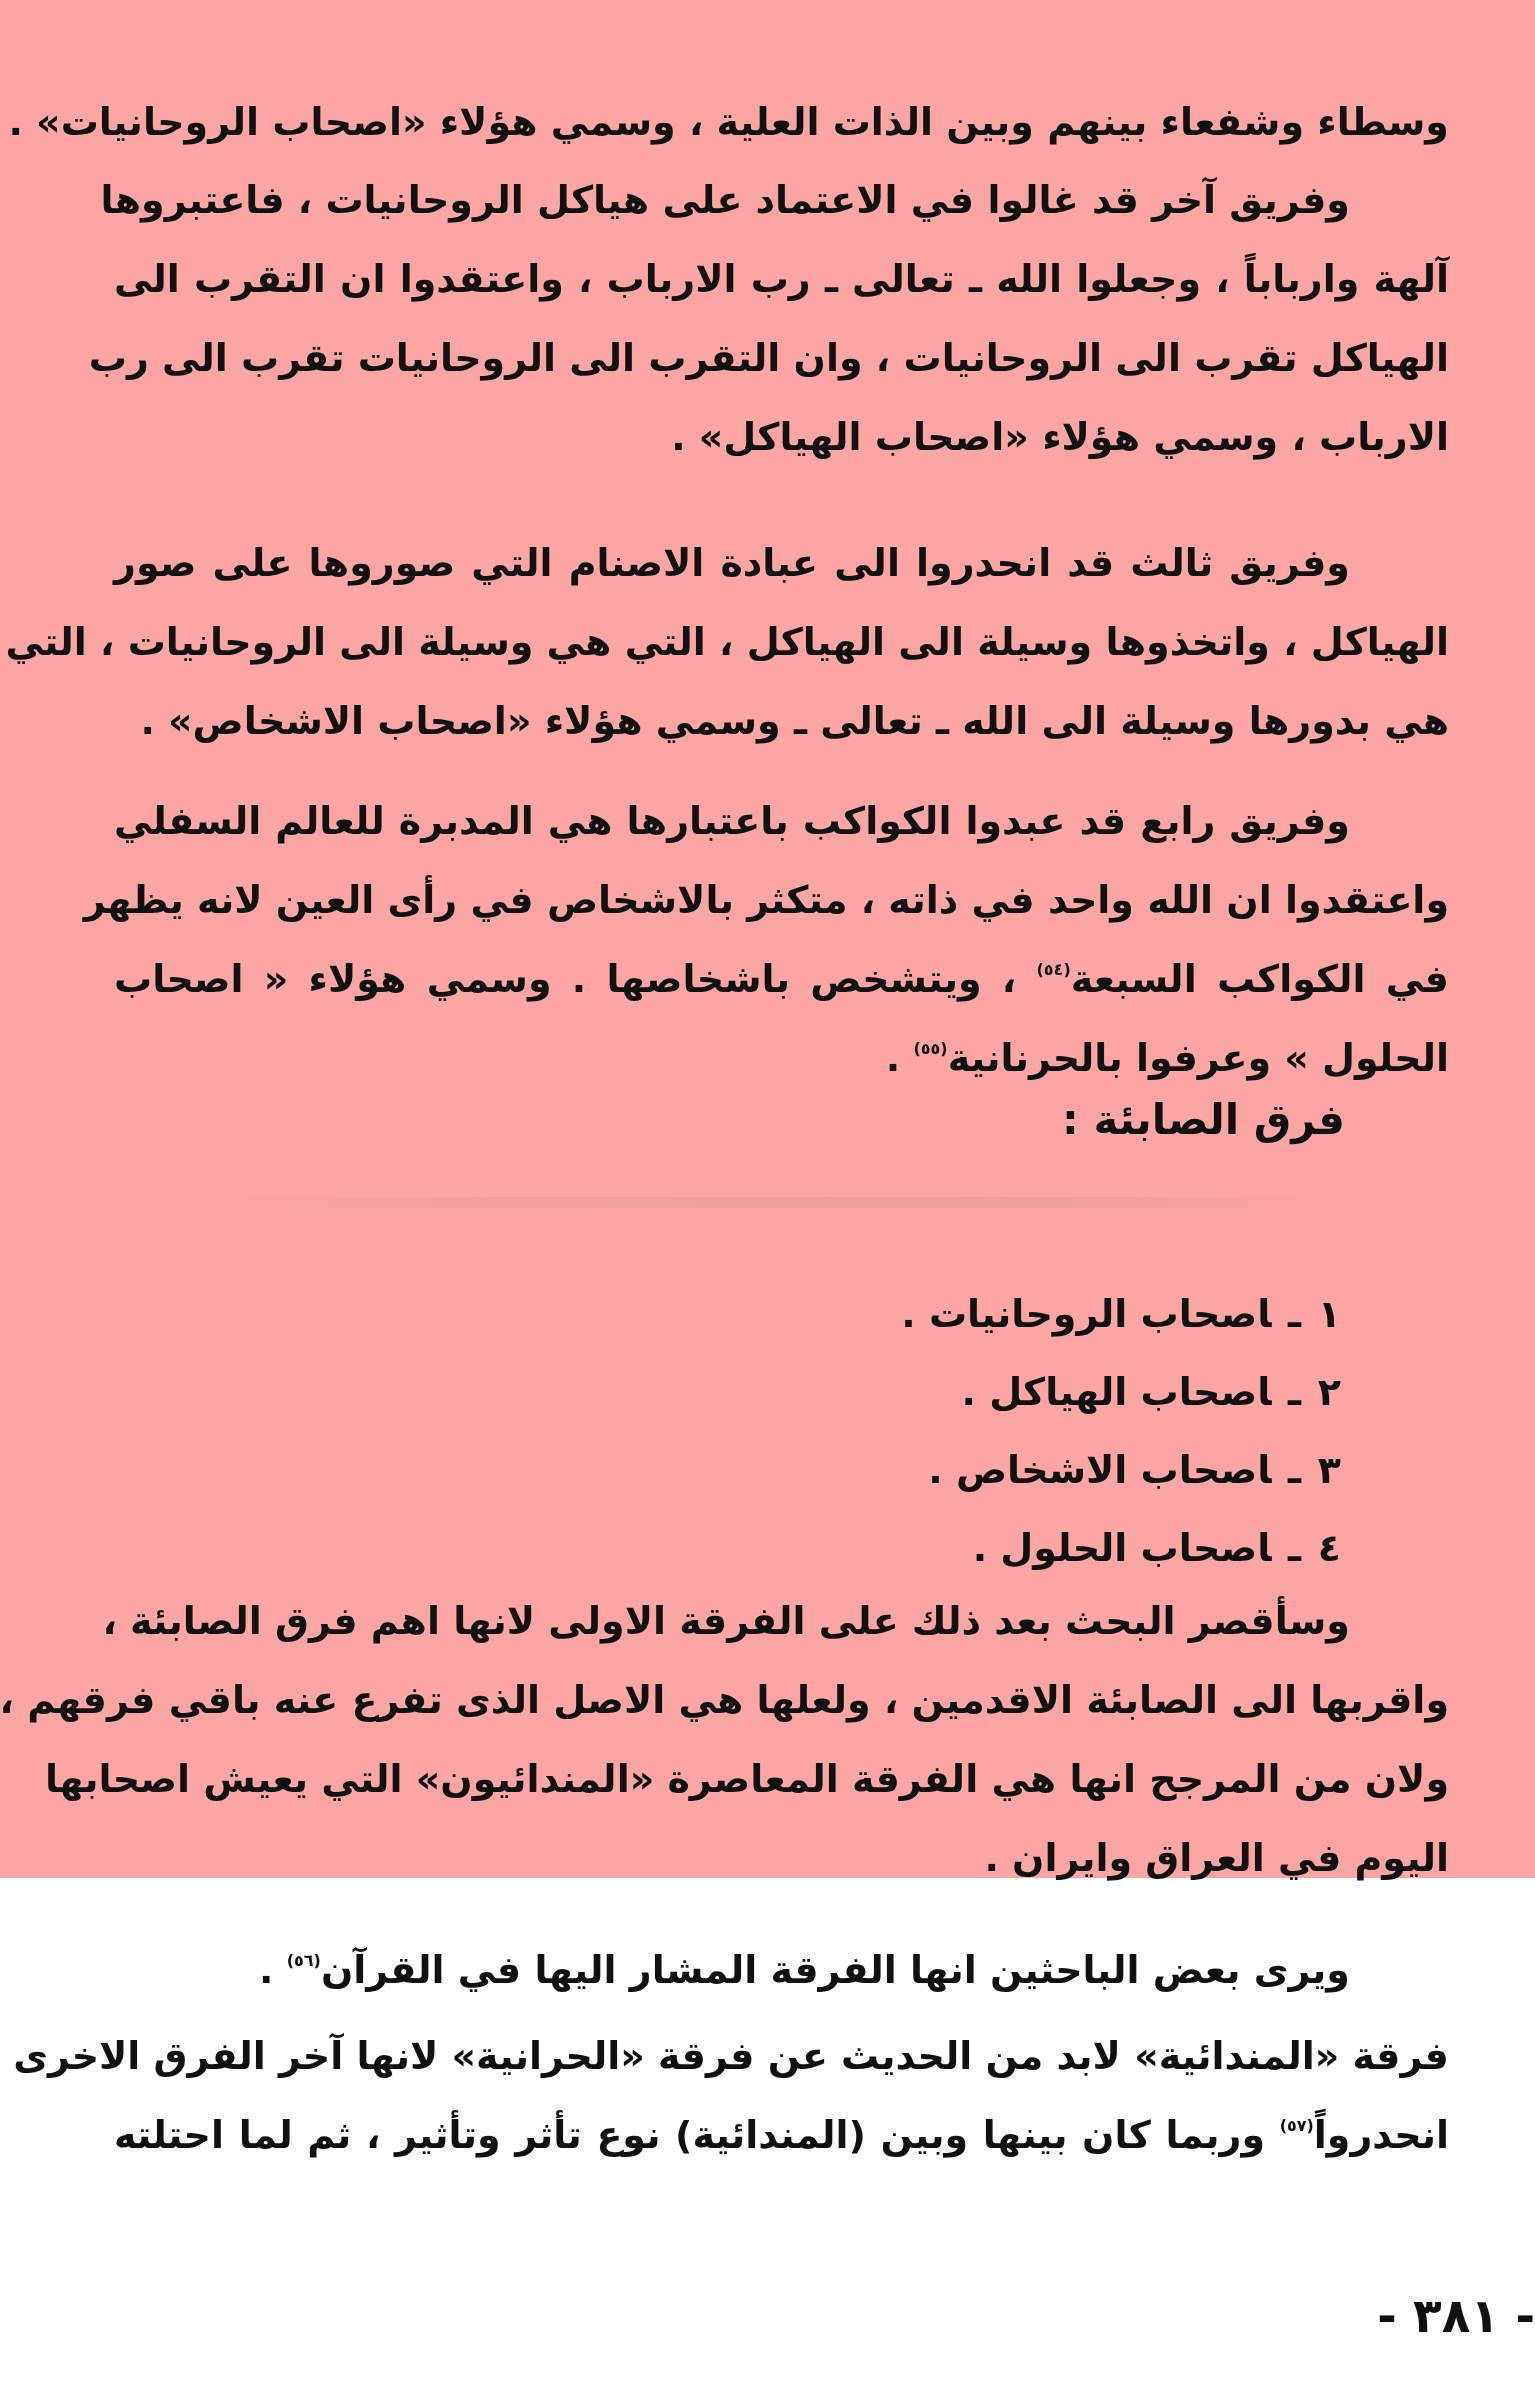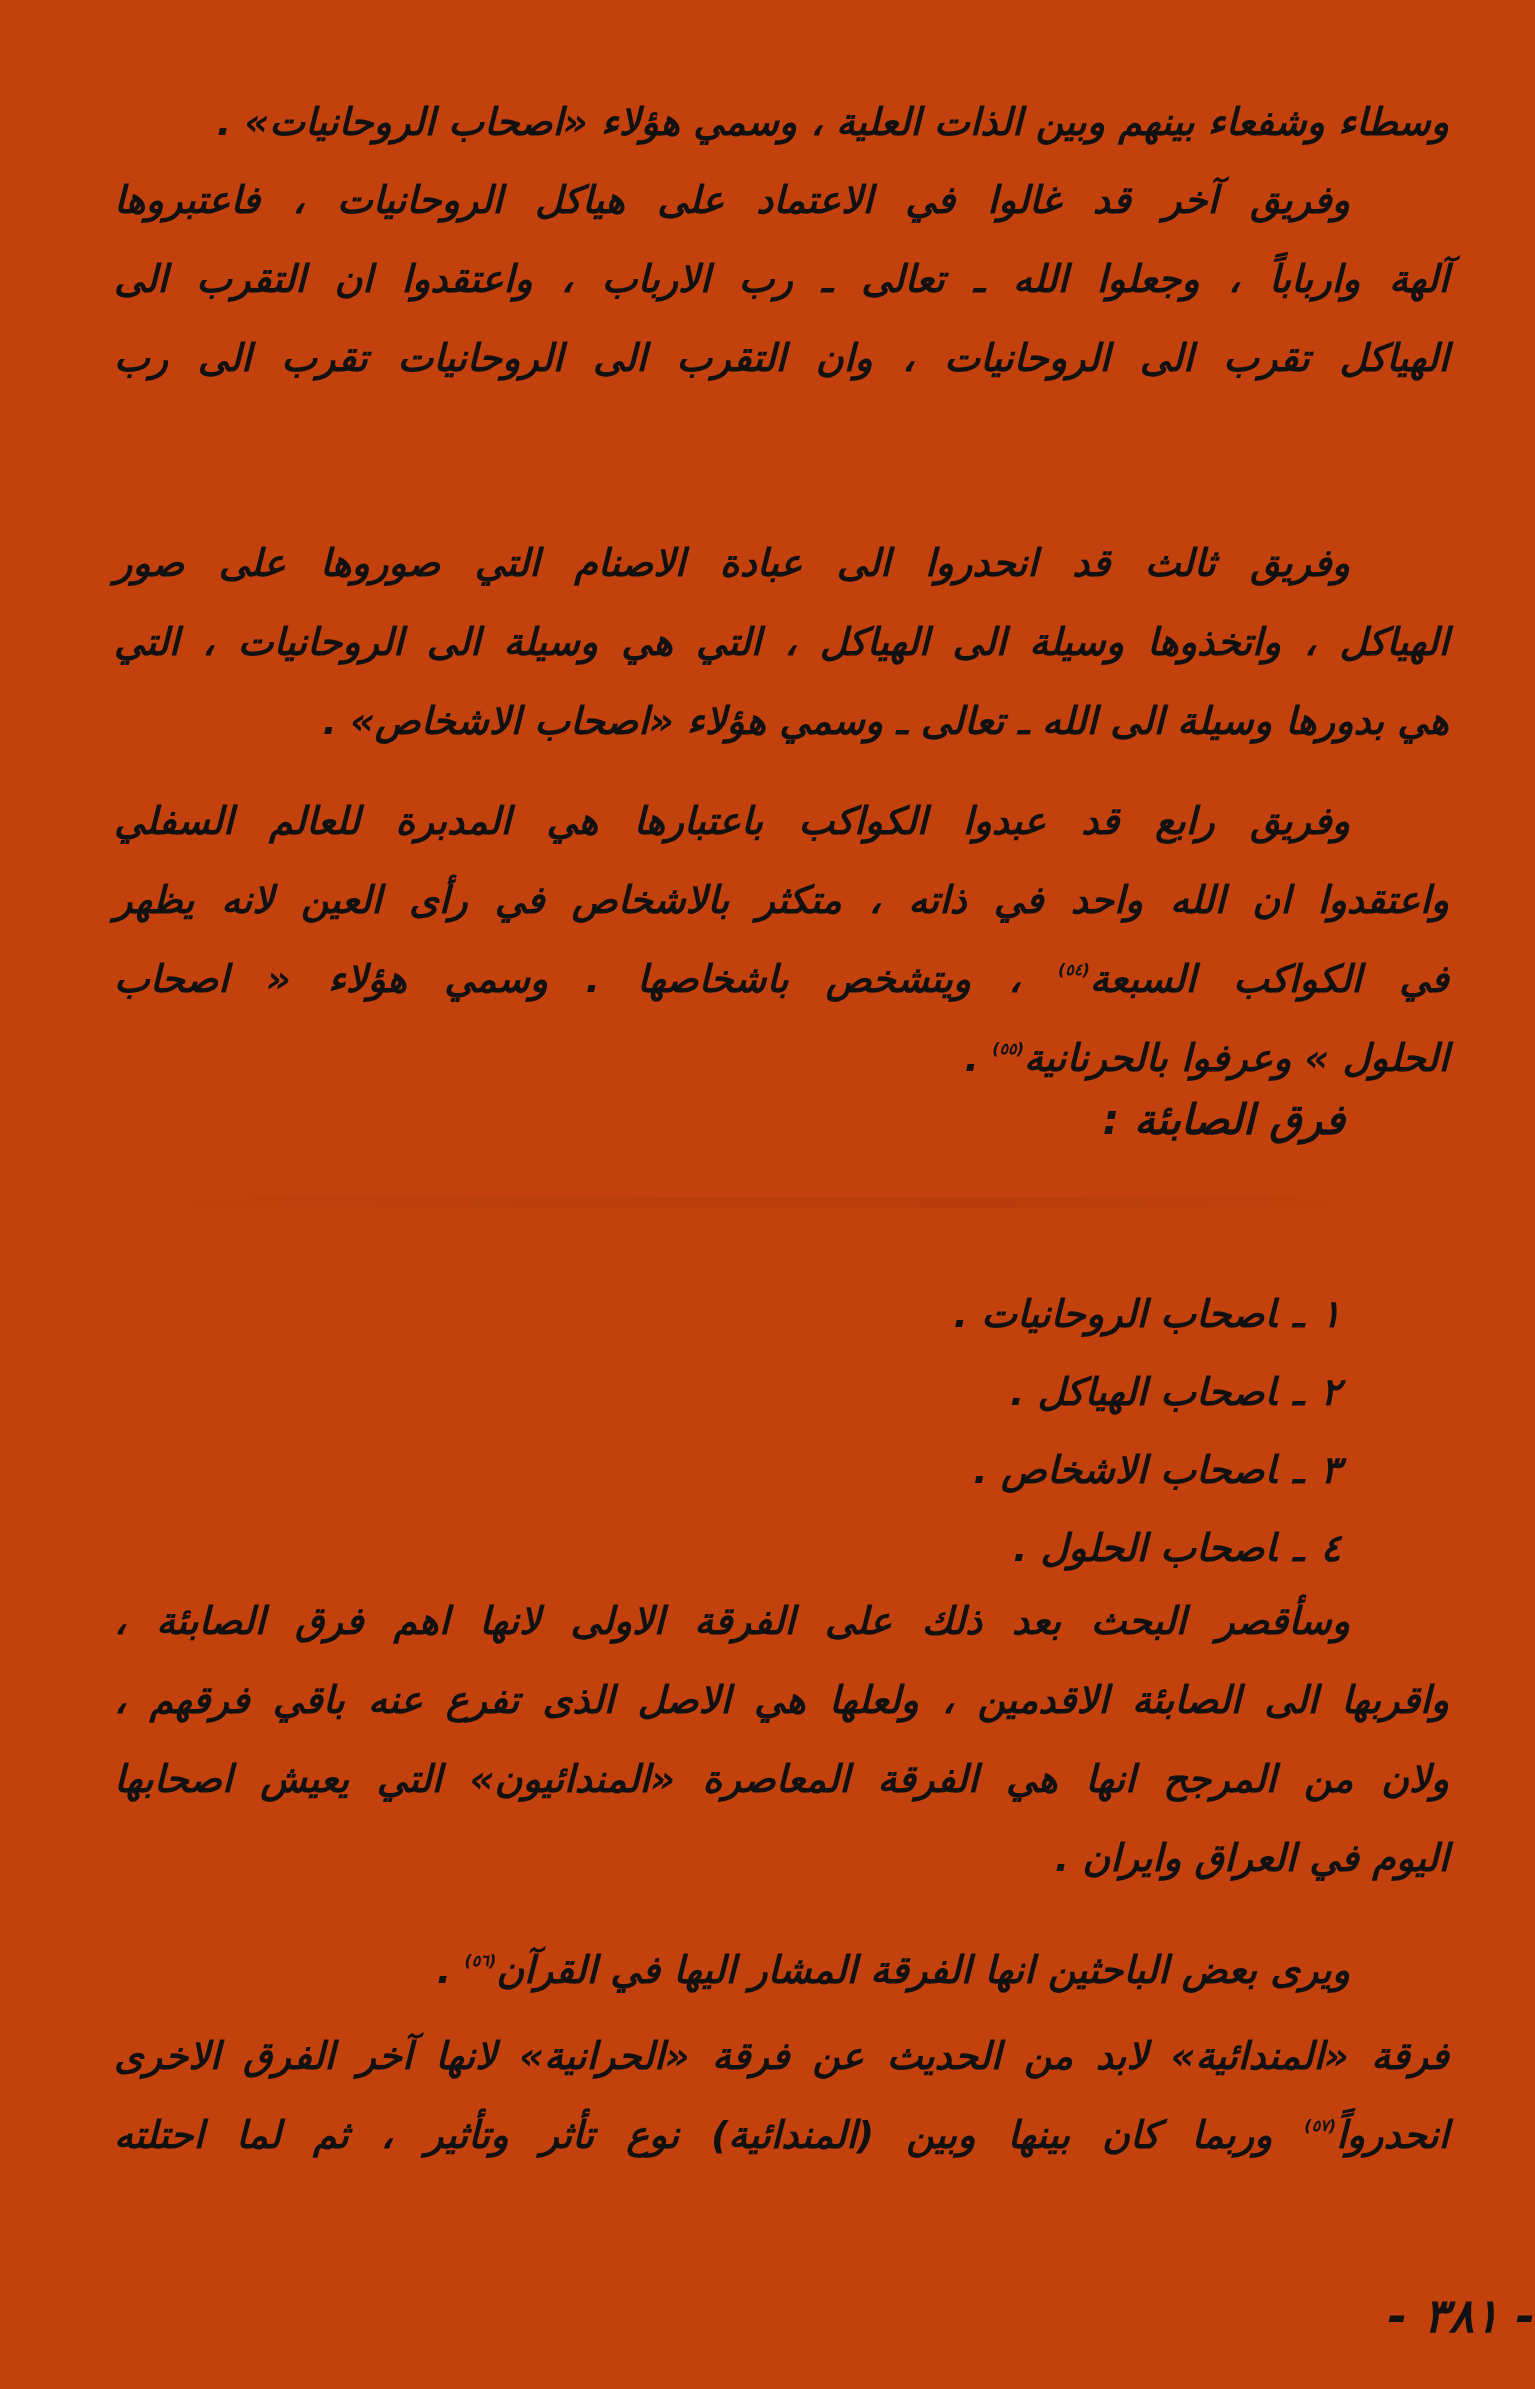--- a/index.html
+++ b/index.html
@@ -13,23 +13,22 @@
       position: relative;
       overflow: hidden;
       font-family: "DejaVu Sans", sans-serif;
       color: #111111;
     }
     .page {
       position: absolute;
       left: 0;
       top: 0;
       width: 1535px;
-      height: 2389px;
-      background: #c2410c;
-      font-style: italic;
+      height: 1878px;
+      background: #fca5a5;
     }
     .text-block {
       position: absolute;
       left: 114px;
       width: 1335px;
       direction: rtl;
       text-align: justify;
       text-align-last: right;
       font-size: 38px;
       font-weight: bold;
@@ -112,20 +111,21 @@
 <div class="page">
 
   <div class="text-block" style="top:83px;">
     <span class="line last">وسطاء وشفعاء بينهم وبين الذات العلية ، وسمي هؤلاء «اصحاب الروحانيات» .</span>
   </div>
 
   <div class="text-block" style="top:161px;">
     <span class="line indent">وفريق آخر قد غالوا في الاعتماد على هياكل الروحانيات ، فاعتبروها</span>
     <span class="line">آلهة وارباباً ، وجعلوا الله ـ تعالى ـ رب الارباب ، واعتقدوا ان التقرب الى</span>
     <span class="line">الهياكل تقرب الى الروحانيات ، وان التقرب الى الروحانيات تقرب الى رب</span>
+    <span class="line last">الارباب ، وسمي هؤلاء «اصحاب الهياكل» .</span>
   </div>
 
   <div class="text-block" style="top:524px;">
     <span class="line indent">وفريق ثالث قد انحدروا الى عبادة الاصنام التي صوروها على صور</span>
     <span class="line">الهياكل ، واتخذوها وسيلة الى الهياكل ، التي هي وسيلة الى الروحانيات ، التي</span>
     <span class="line last">هي بدورها وسيلة الى الله ـ تعالى ـ وسمي هؤلاء «اصحاب الاشخاص» .</span>
   </div>
 
   <div class="text-block" style="top:782px;">
     <span class="line indent">وفريق رابع قد عبدوا الكواكب باعتبارها هي المدبرة للعالم السفلي</span>

